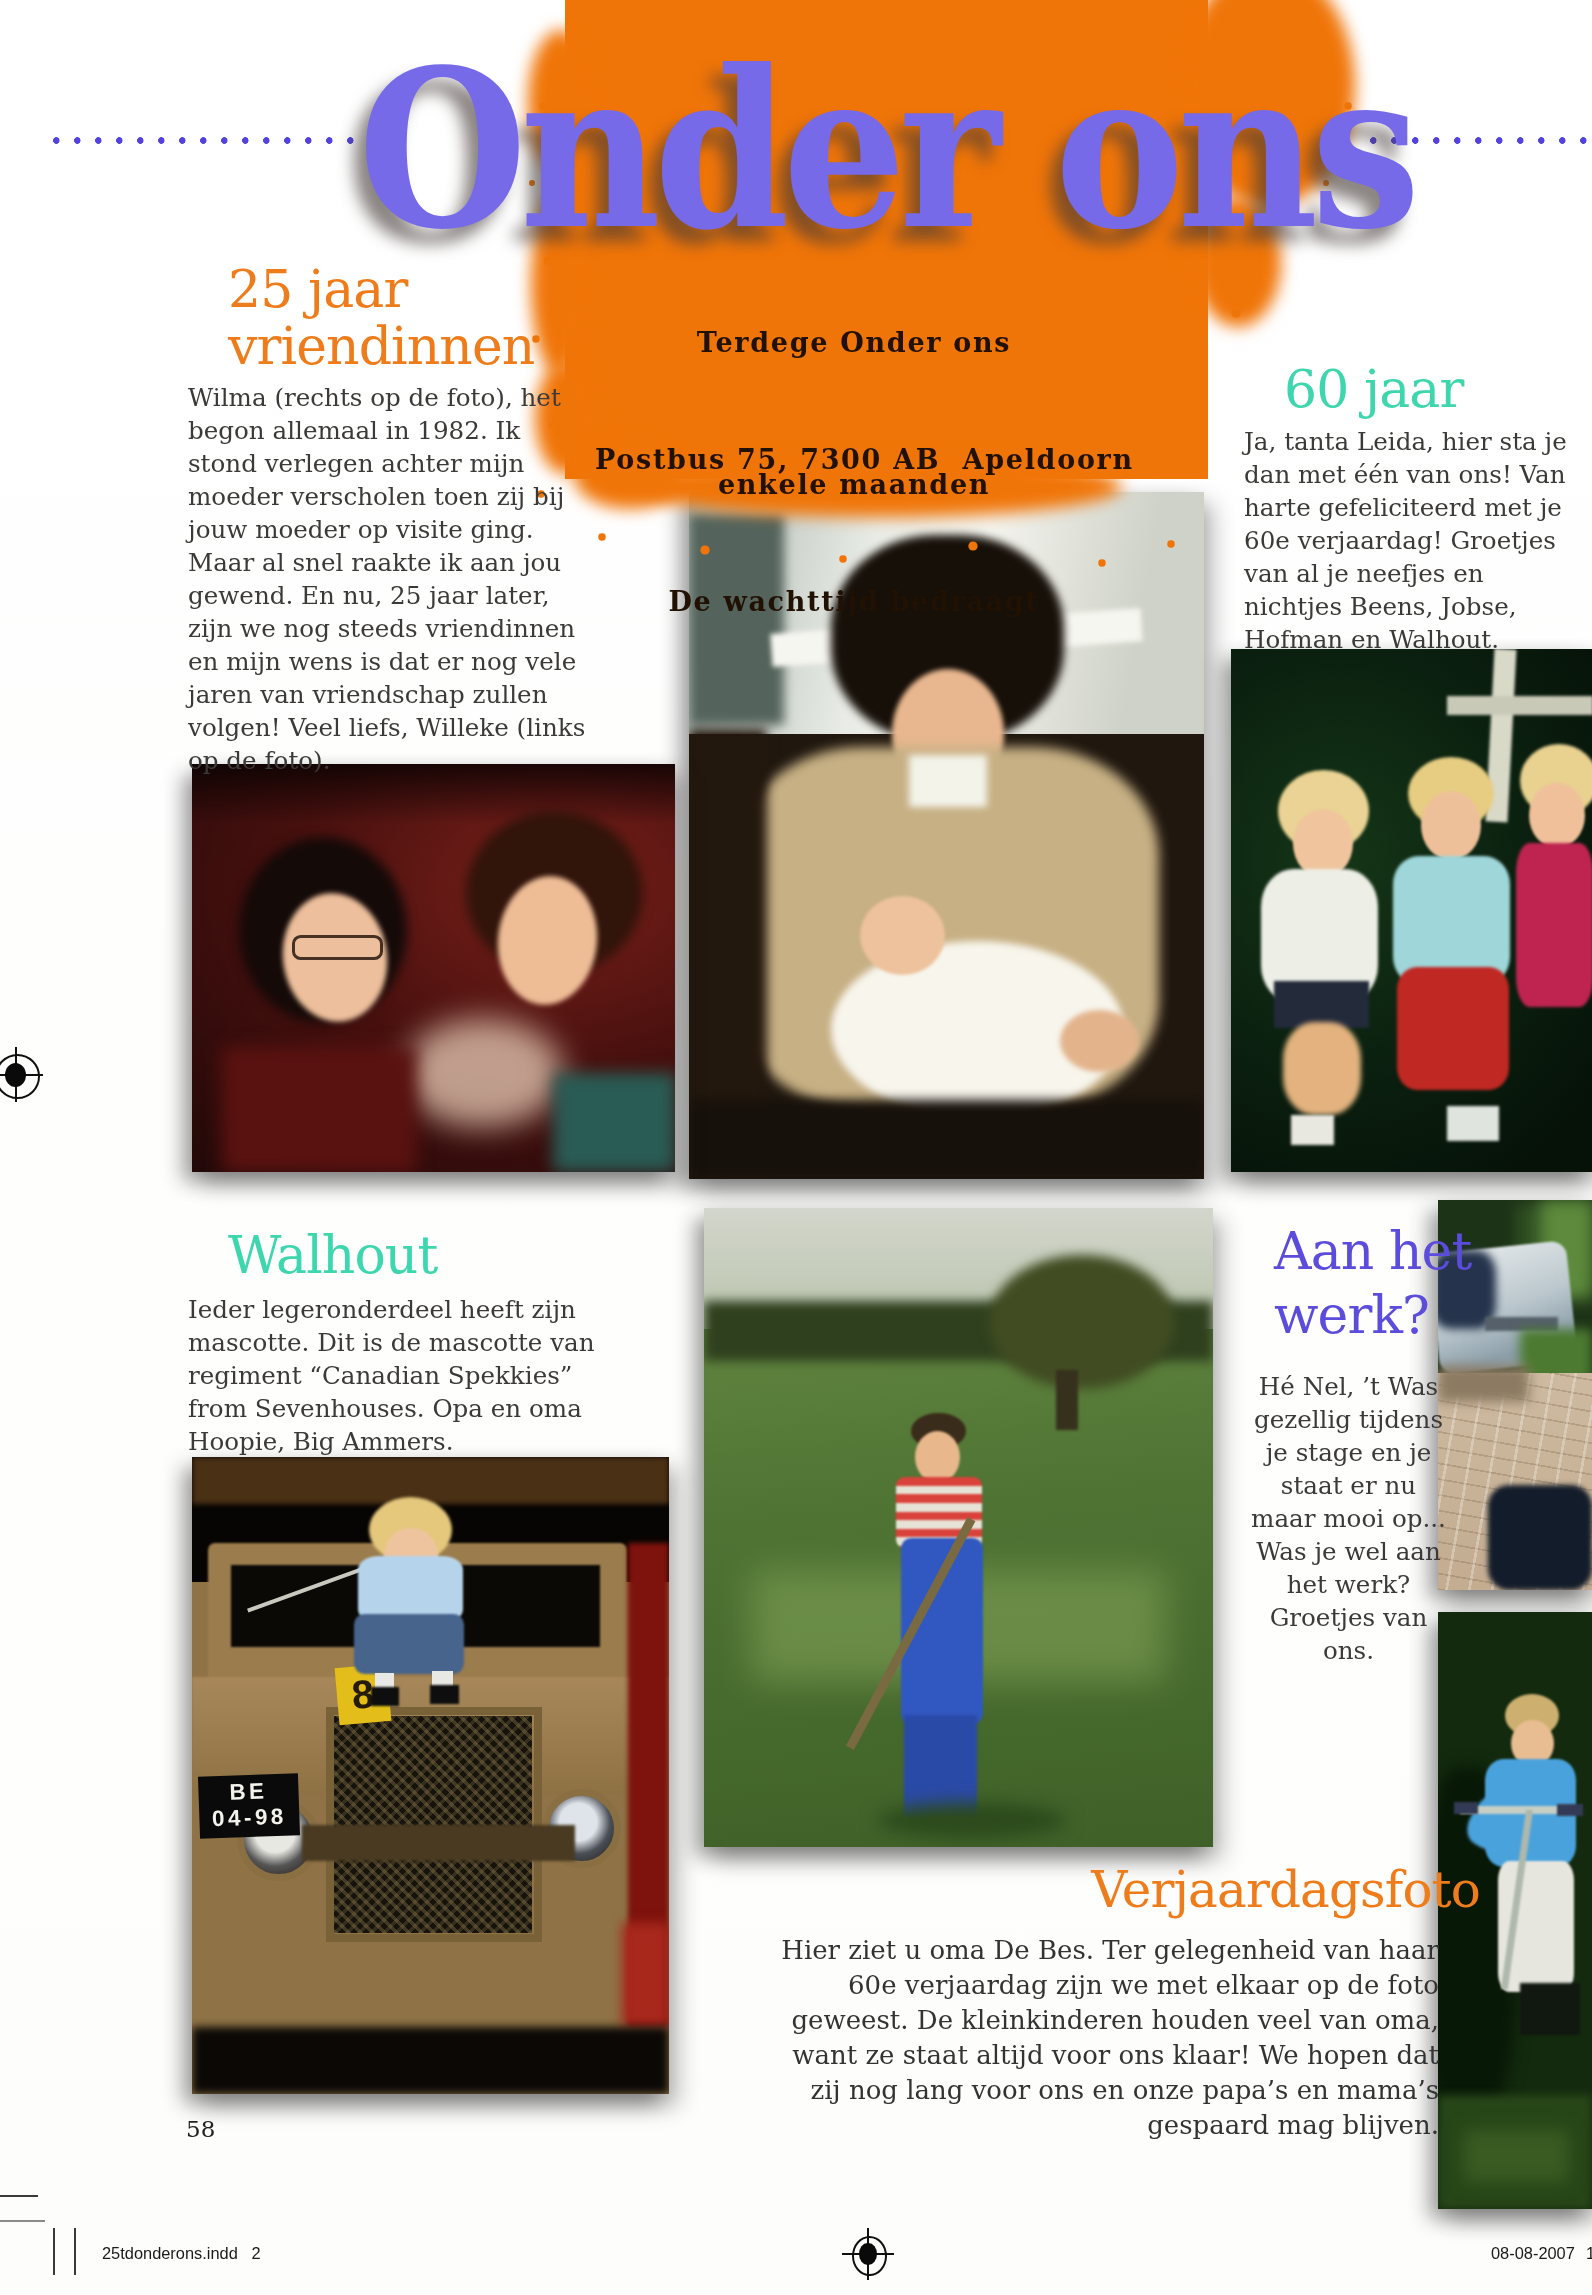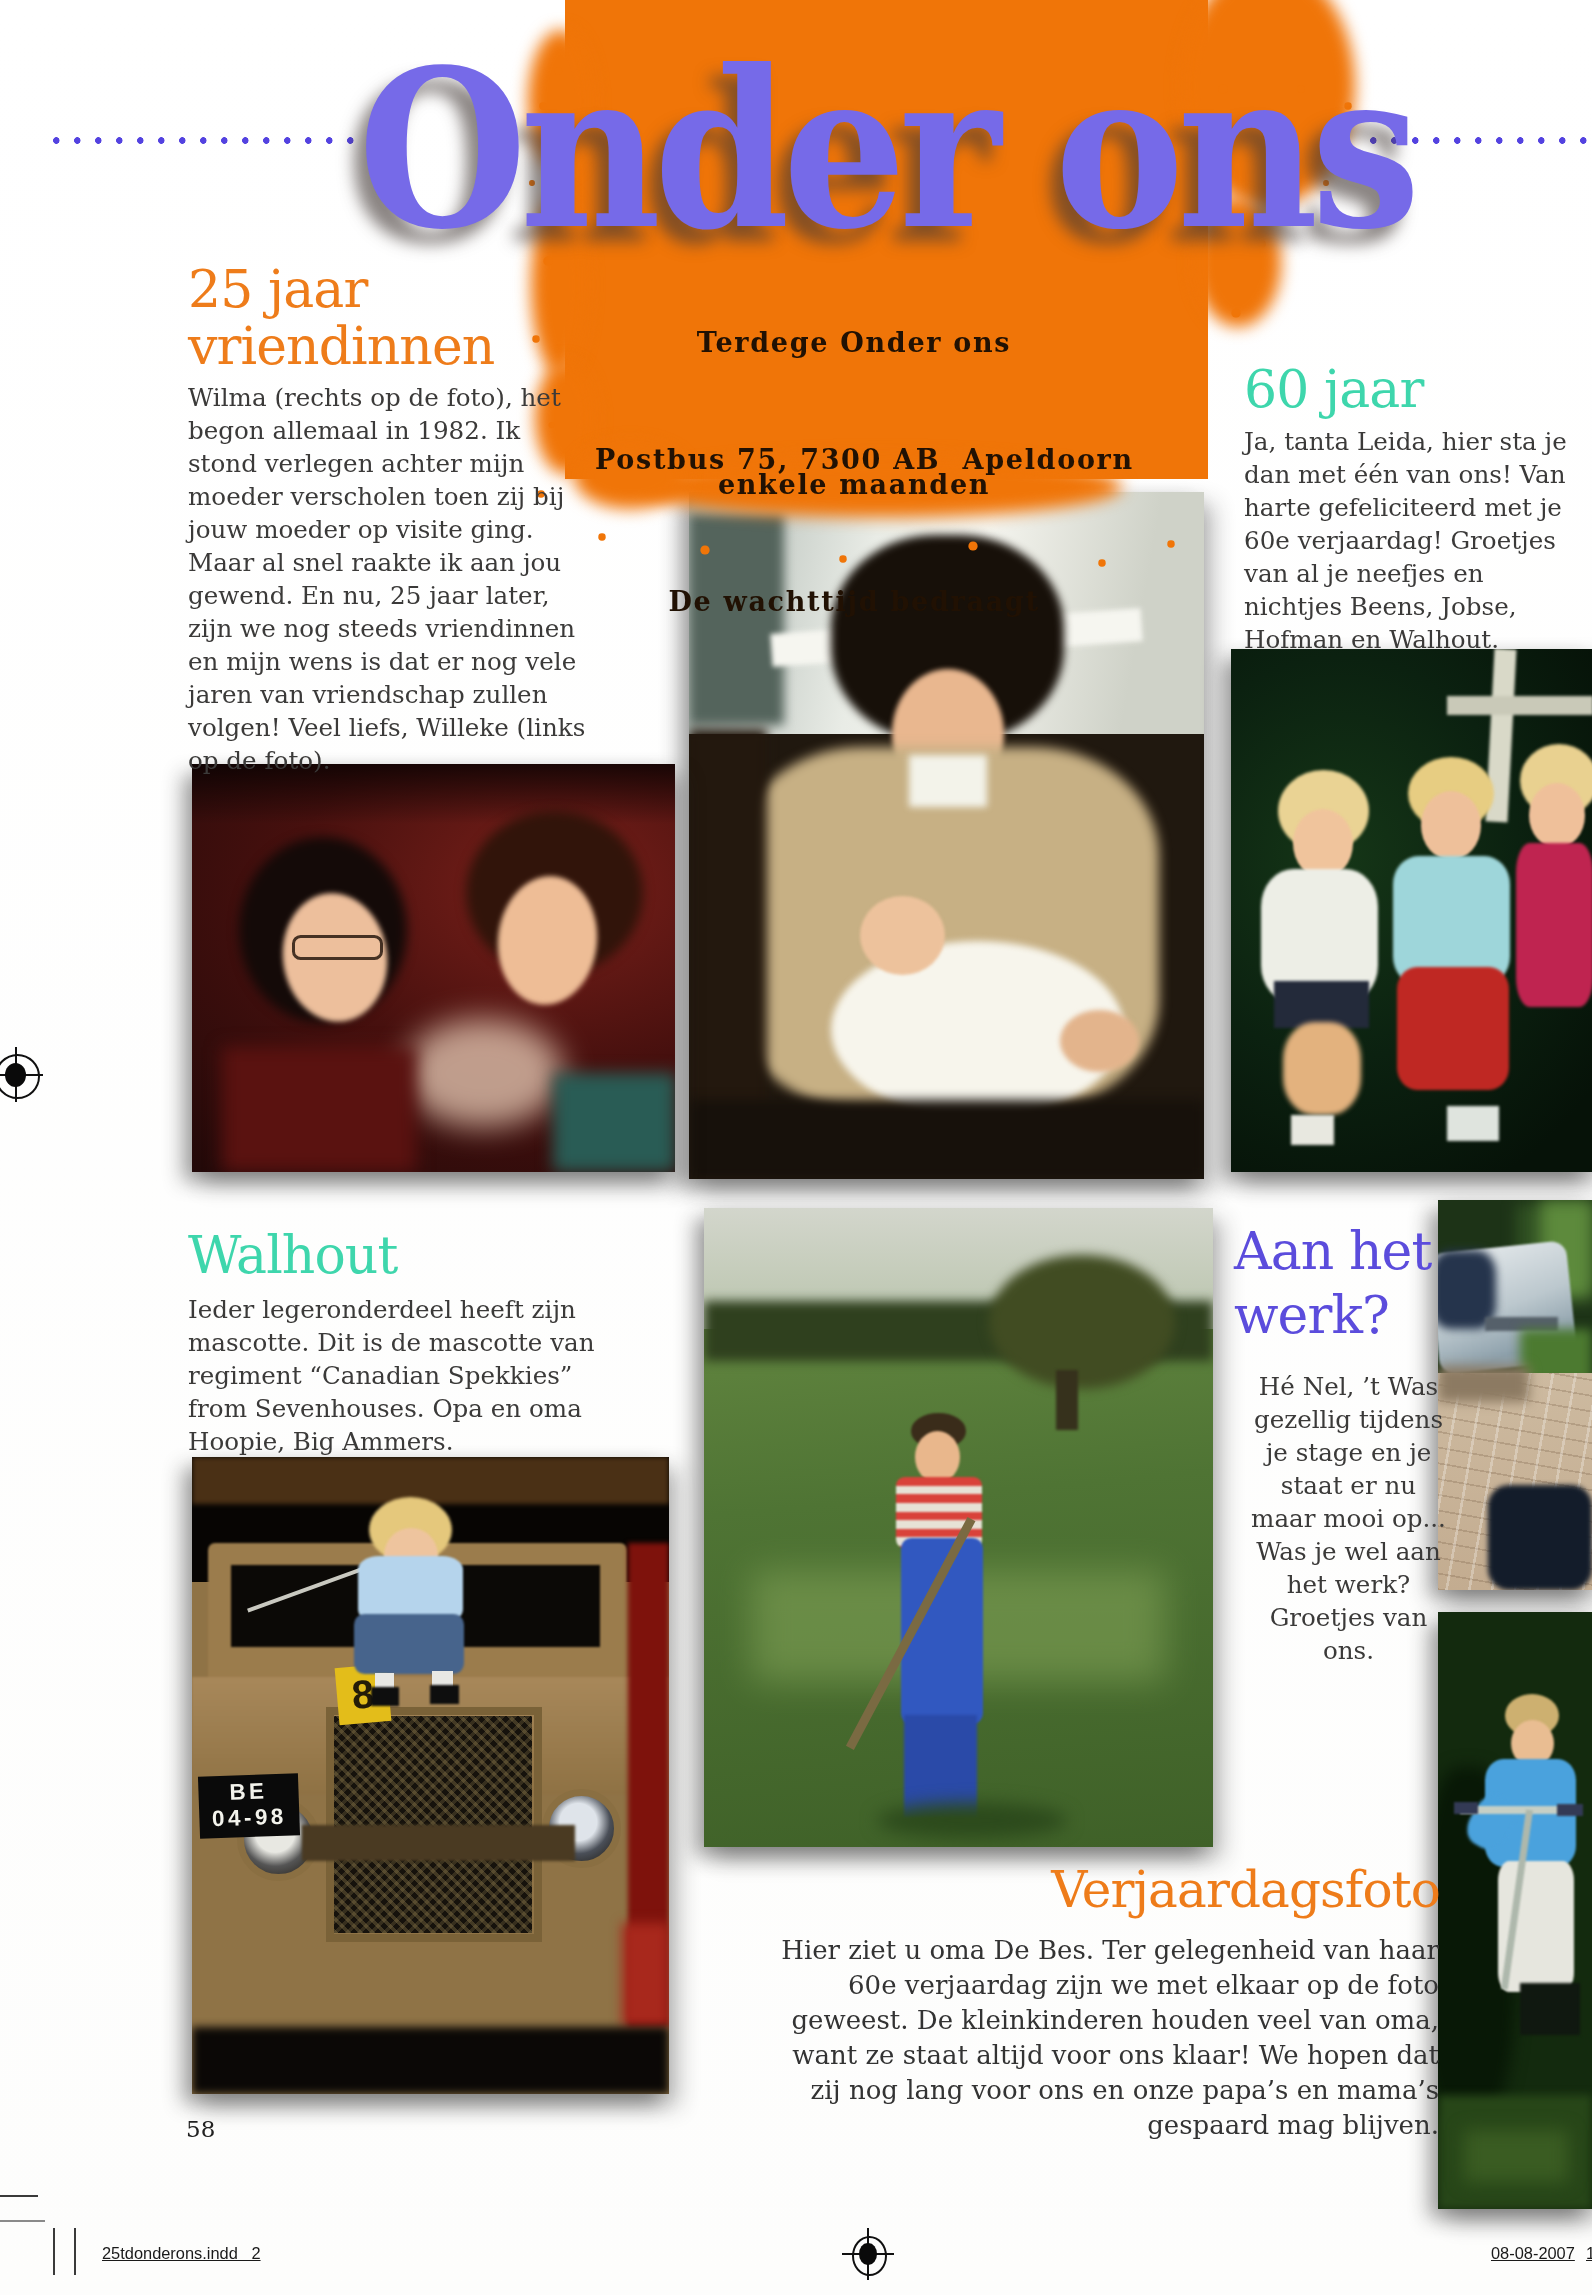--- a/index.html
+++ b/index.html
@@ -16,34 +16,34 @@
     276px 505px 0 1.7px #f07508, 406px 492px 0 2.6px #f07508, 535px 509px 0 1.7px #f07508, 604px 490px 0 1.7px #f07508,
     656px 35px 0 2.6px #f07508, 682px 104px 0 1.7px #f07508, 695px 190px 0 1.7px #f07508, 669px 259px 0 2.6px #f07508,
     708px 78px 0 0.9px #f07508, 734px 35px 0 1.7px #f07508, 759px 129px 0 0.9px #f07508, 781px 52px 0 1.7px #f07508,
     -8.6px 17.3px 0 1.7px #f07508, 17.3px -1.7px 0 1.7px #f07508;}
   
   .masthead{font-weight:700;font-size:194px;line-height:1;letter-spacing:-7px;white-space:nowrap;color:#766ae8;
     transform:scaleY(1.12);transform-origin:top left;text-shadow:-12px 14px 15.5px rgba(66,56,54,0.62);}
   
   .addr{font-weight:700;font-size:27px;line-height:39px;letter-spacing:1.7px;color:#211103;text-align:center;white-space:pre;}
   
-  .heading{font-size:52px;line-height:57px;letter-spacing:-0.9px;font-weight:400;}
+  .heading{font-size:52px;line-height:57px;letter-spacing:-0.9px;font-weight:400;margin-left:40px;}
   .h-orange{color:#ee7c1a;} .h-teal{color:#3ed6ac;} .h-purple{color:#5b4cdc;}
   .body-text{font-size:24.6px;line-height:33px;color:#3b3a39;}
   
   .photo{position:absolute;overflow:hidden;
     box-shadow:-10.4px 10.4px 19px rgba(35,35,35,.42),10.4px 12px 21px rgba(35,35,35,.30);}
   .s{position:absolute;}
   
   .reg{position:absolute;}
   .reg .ring{position:absolute;border:2.2px solid #101010;border-radius:50%;}
   .reg .hl,.reg .vl{position:absolute;background:#101010;}
   .reg .core{position:absolute;background:#0a0a0a;border-radius:50%;}
   .crop{position:absolute;background:#3a3a3a;}
-  .footer-txt{font-family:"Liberation Sans",sans-serif;font-size:16.4px;color:#1a1a1a;white-space:pre;text-decoration:underline;}
+  .footer-txt{font-family:"Liberation Sans",sans-serif;font-size:16.4px;color:#1a1a1a;white-space:pre;}
   .plate-txt{font-family:"Liberation Sans",sans-serif;font-weight:700;color:#f3f3ec;font-size:22.4px;line-height:26px;letter-spacing:3.5px;text-align:center;}
   .num8{font-family:"Liberation Sans",sans-serif;font-weight:700;font-size:40px;color:#241c08;display:flex;align-items:center;justify-content:center;}
 </style>
 </head>
 <body>
 
 <div class="page">
 
   <div class="photo" style="left:689px;top:492px;width:515px;height:687px;background:#20180f;">
     <div class="s" style="left:0;top:0;width:515px;height:242px;background:linear-gradient(100deg,#aab4ae 0%,#e9ece6 35%,#f4f4ee 55%,#cfd2c8 85%);"></div>

